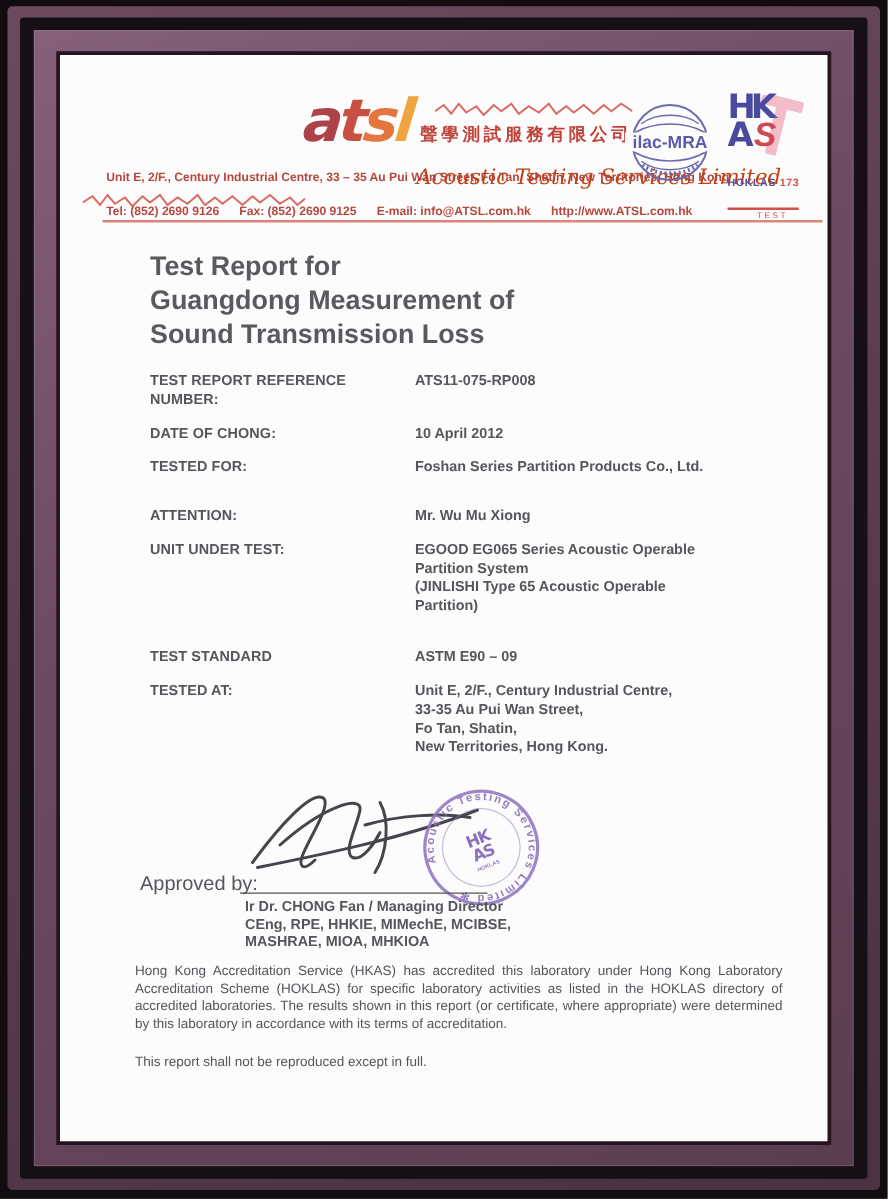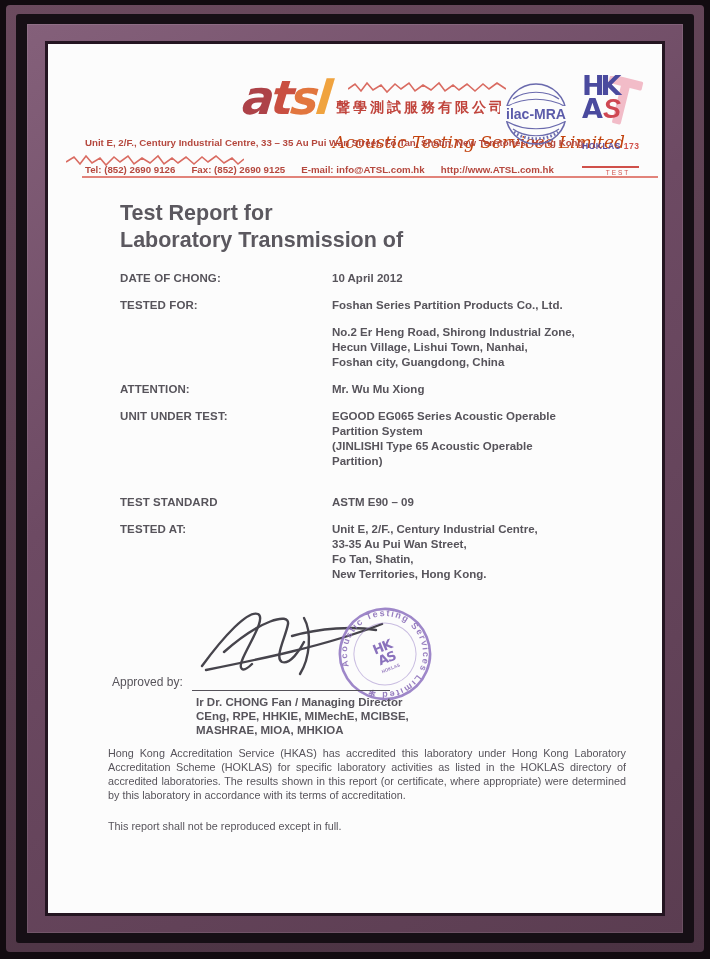--- a/index.html
+++ b/index.html
@@ -51,21 +51,21 @@
 
   
   .fields { margin:17px 28px 0 72px; }
   .field-row { display:flex; margin-bottom:12px; }
   .field-row.gap-top { margin-top:26px; }
   .field-label { width:212px; flex:none; font-weight:bold; font-size:11.5px; line-height:15px; letter-spacing:.1px; }
   .field-value { flex:1; font-weight:bold; font-size:11.5px; line-height:15px; white-space:pre-line; text-align:justify; }
 
   
   .approval { position:relative; height:140px; margin-top:16px; }
-  .approved-by { position:absolute; left:64px; top:77px; font-size:12px; font-weight:normal; }
+  .approved-by { position:absolute; left:64px; top:77px; font-size:16px; font-weight:normal; }
   .sig-svg { position:absolute; left:146px; top:2px; }
   .sig-line { position:absolute; left:144px; top:92px; width:198px; border-bottom:1.5px solid #55525a; }
   .approver-block { position:absolute; left:148px; top:97px; font-size:11.5px; font-weight:bold; line-height:14px; }
   .stamp { position:absolute; left:287px; top:6px; opacity:.88; }
 
   
   .accreditation { margin:8px 36px 0 60px; font-size:10.8px; line-height:14px; text-align:justify; }
   .repro-note { margin:18px 36px 0 60px; font-size:10.8px; }
 </style>
 </head>
@@ -118,37 +118,39 @@
           </div>
           <div class="hoklas"><span>HOKLAS</span> <span class="n173">173</span></div>
           <div class="hkas-test">TEST</div>
         </div>
 
         <div class="rule"></div>
       </div>
 
       <div class="title">
         <div>Test Report for</div>
-        <div>Laboratory Transmission of</div>
+        <div>Guangdong Measurement of</div>
+        <div>Sound Transmission Loss</div>
       </div>
 
       <div class="fields">
+        <div class="field-row">
+          <div class="field-label">TEST REPORT REFERENCE NUMBER:</div>
+          <div class="field-value">ATS11-075-RP008</div>
+        </div>
         <div class="field-row">
           <div class="field-label">DATE OF CHONG:</div>
           <div class="field-value">10 April 2012</div>
         </div>
         <div class="field-row">
           <div class="field-label">TESTED FOR:</div>
           <div class="field-value">Foshan Series Partition Products Co., Ltd.</div>
         </div>
         <div class="field-row">
           <div class="field-label"></div>
-          <div class="field-value">No.2 Er Heng Road, Shirong Industrial Zone,
-Hecun Village, Lishui Town, Nanhai,
-Foshan city, Guangdong, China</div>
         </div>
         <div class="field-row">
           <div class="field-label">ATTENTION:</div>
           <div class="field-value">Mr. Wu Mu Xiong</div>
         </div>
         <div class="field-row">
           <div class="field-label">UNIT UNDER TEST:</div>
           <div class="field-value">EGOOD  EG065  Series  Acoustic  Operable
 Partition System
 (JINLISHI    Type    65    Acoustic    Operable

